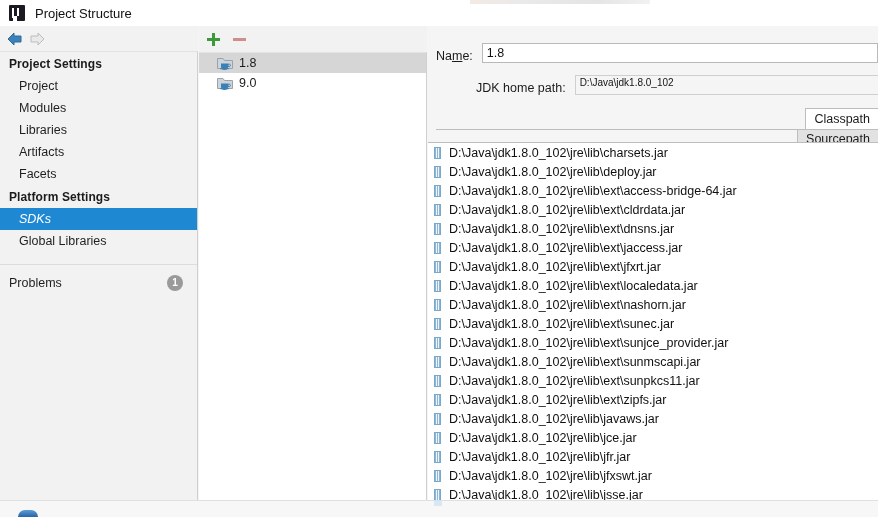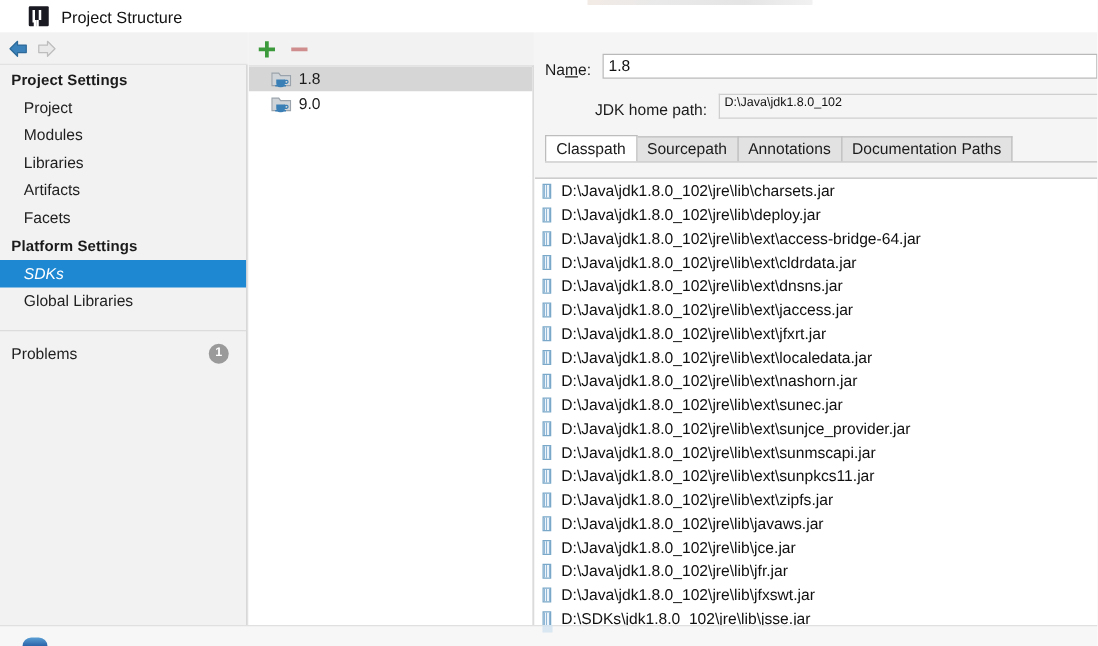--- a/index.html
+++ b/index.html
@@ -24,21 +24,21 @@
   }
 
   
   .titlebar {
     position: absolute;
     left: 0; top: 0;
     width: 878px; height: 26px;
     background: #ffffff;
     display: flex;
     align-items: center;
-    padding-left: 23px;
+    padding-left: 9px;
     box-sizing: border-box;
   }
   .ij-logo {
     width: 16px; height: 16px;
     background: #1a1a22;
     border-radius: 1px;
     position: relative;
     flex: 0 0 auto;
     display: block;
   }
@@ -268,20 +268,21 @@
 
   
   .tabbar {
     margin-top: 13px;
     margin-left: 8px;
     display: flex;
     align-items: flex-end;
     height: 21px;
     border-bottom: 1px solid #bdbdbd;
     padding-right: 0;
+    flex-direction: column;
   }
   .tab {
     height: 20px;
     line-height: 19px;
     padding: 0 8px;
     font-size: 12.5px;
     color: #1b1b1b;
     background: #e2e2e2;
     border: 1px solid #bdbdbd;
     border-bottom: none;
@@ -512,21 +513,21 @@
         <div class="cp-row">
           <span class="jar-ico"></span>
           <span class="cp-text">D:\Java\jdk1.8.0_102\jre\lib\jfr.jar</span>
         </div>
         <div class="cp-row">
           <span class="jar-ico"></span>
           <span class="cp-text">D:\Java\jdk1.8.0_102\jre\lib\jfxswt.jar</span>
         </div>
         <div class="cp-row">
           <span class="jar-ico"></span>
-          <span class="cp-text">D:\SDKs\jdk1.8.0_102\jre\lib\jsse.jar</span>
+          <span class="cp-text">D:\Java\jdk1.8.0_102\jre\lib\jsse.jar</span>
         </div>
       </div>
   </div>
 
   <div class="bottom-strip"></div>
   <div class="cp-cut"></div>
   <div class="bottom-chip"></div>
 
 </div>
 

